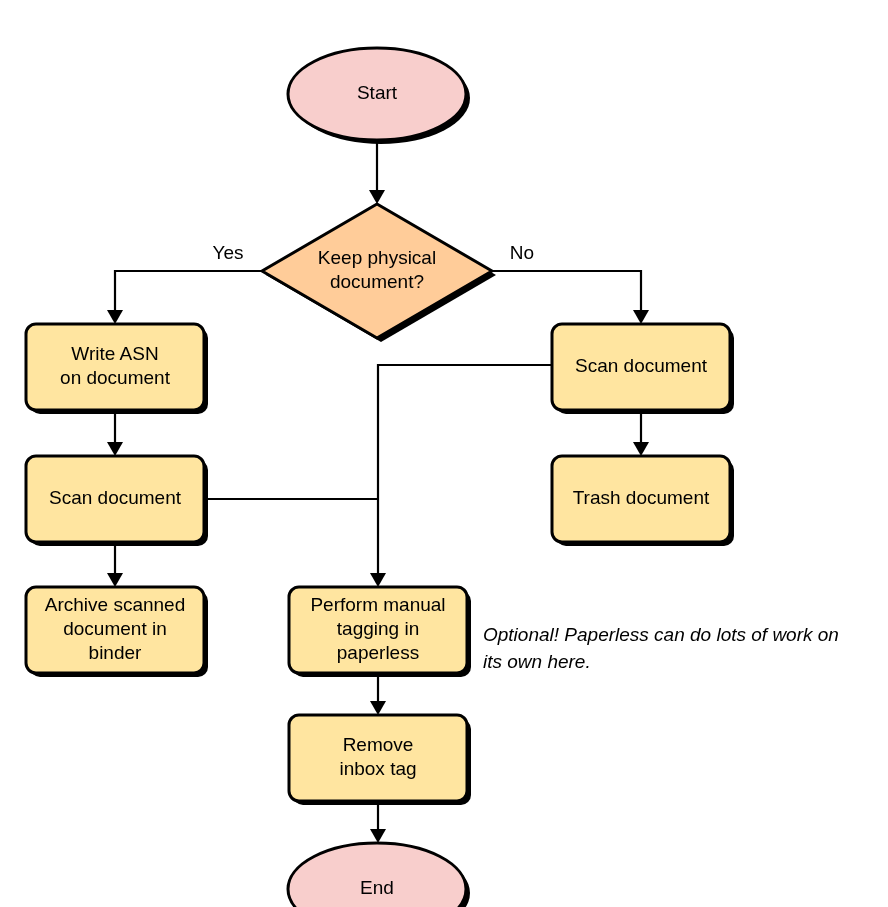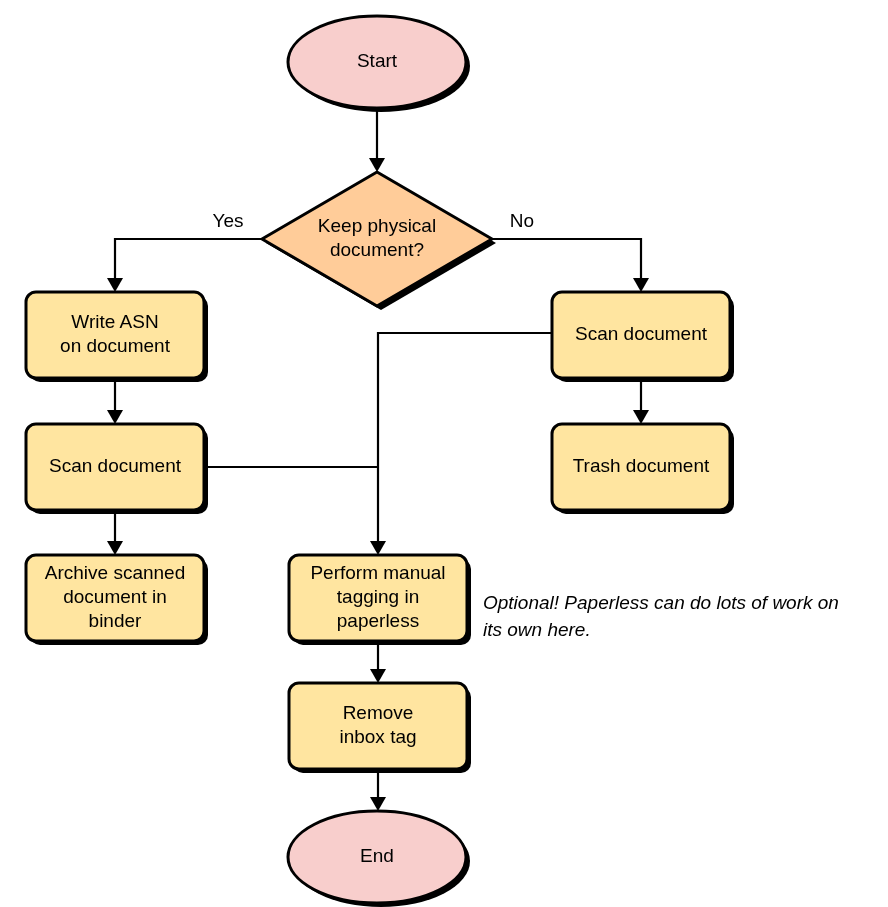--- a/index.html
+++ b/index.html
@@ -11,20 +11,21 @@
   body {
     width: 888px;
     height: 907px;
     font-family: "Liberation Sans", sans-serif;
     overflow: hidden;
   }
   #flowchart-root {
     position: relative;
     width: 888px;
     height: 770px;
+    margin-top: 32px;
   }
   svg#flow-svg {
     display: block;
     width: 888px;
     height: 907px;
   }
   .node-shape {
     stroke: #000000;
     stroke-width: 3;
     stroke-linejoin: round;

